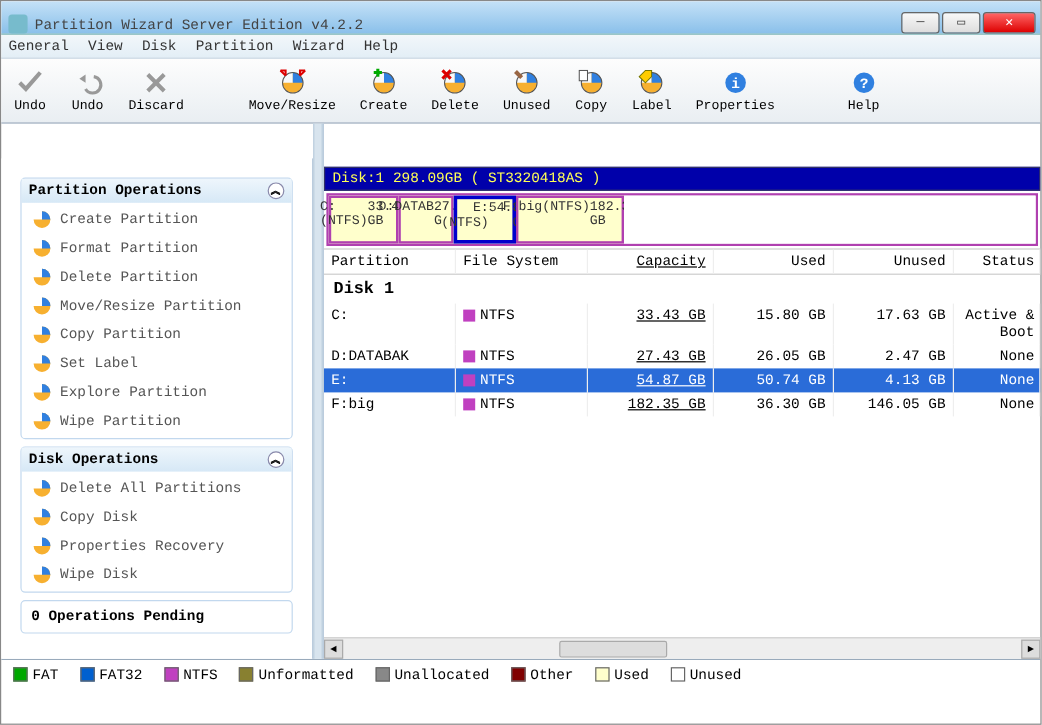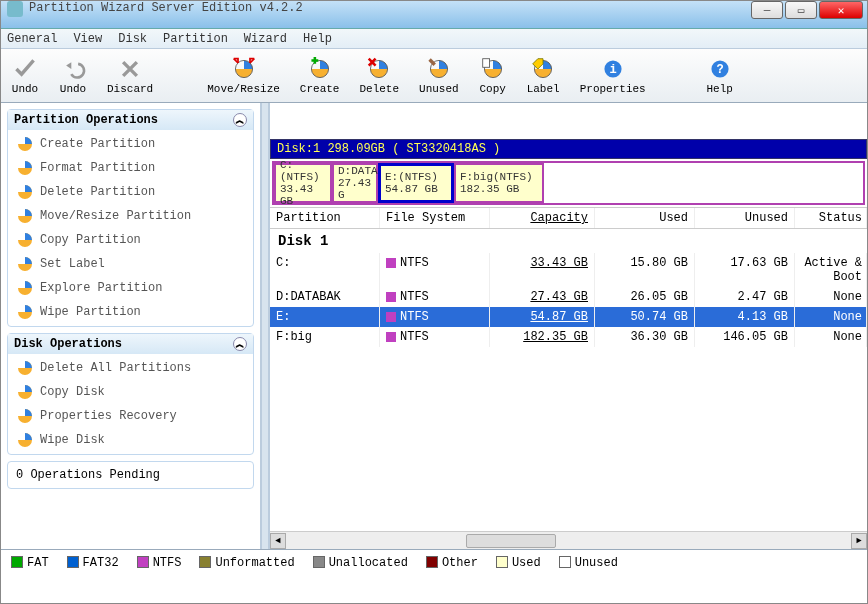--- a/index.html
+++ b/index.html
@@ -1,40 +1,40 @@
 <!DOCTYPE html>
 <html><head>
 <meta charset="utf-8">
 <style>
 * { box-sizing: border-box; margin: 0; padding: 0; }
 body { font-family: "Courier New", monospace; font-size: 12px; background: #fff; width: 868px; height: 604px; overflow: hidden; border: 1px solid #888; }
-.titlebar { height: 28px; background: linear-gradient(#c4e1f7, #8ac0ea); display: flex; align-items: flex-start; padding-left: 6px; color: #444; border-bottom: 1px solid #6aa; }
+.titlebar { height: 28px; background: linear-gradient(#c4e1f7, #8ac0ea); display: flex; align-items: flex-end; padding-left: 6px; color: #444; border-bottom: 1px solid #6aa; }
 .titlebar .ticon { width: 16px; height: 16px; background: #7bc; border-radius: 3px; margin-right: 6px; }
 .titlebar .spacer { flex: 1; }
 .winbtns { display: flex; gap: 2px; margin-right: 4px; }
 .winbtn { width: 32px; height: 18px; border-radius: 3px; display: flex; align-items: center; justify-content: center; font-size: 11px; border: 1px solid #666; background: linear-gradient(#f8f8f8,#ddd); }
 .winbtn.close { background: linear-gradient(#f66,#d00); color: #fff; width: 44px; }
 .menubar { height: 20px; background: linear-gradient(#f2f7fa,#e3eef6); border-bottom: 1px solid #bcd; display: flex; align-items: center; padding-left: 6px; gap: 16px; }
 .menubar span { color: #333; cursor: default; }
 .toolbar { height: 54px; background: linear-gradient(#fdfdfd,#e9eef2); border-bottom: 1px solid #9ab; display: flex; align-items: center; padding: 4px 10px; gap: 20px; }
 .tbitem { display: flex; flex-direction: column; align-items: center; gap: 2px; cursor: default; font-size: 11px; }
 .tbicon { width: 28px; height: 24px; display: flex; align-items: center; justify-content: center; }
 .midrow { display: flex; height: 446px; }
-.leftpane { width: 260px; background: #fff; border-right: 1px solid #bcd; padding: 6px; overflow: hidden; }
+.leftpane { width: 260px; background: #fff; border-right: 1px solid #bcd; padding: 16px; overflow: hidden; margin-top: 29px; }
 .panel { border: 1px solid #c2d8ee; border-radius: 4px; margin-bottom: 6px; }
 .panel-h { background: linear-gradient(#eef6fc,#d6e8f6); padding: 3px 6px; font-weight: bold; display: flex; align-items: center; justify-content: space-between; }
 .panel-h .collapse { width: 14px; height: 14px; border: 1px solid #88a; border-radius: 8px; background: #fff; font-size: 9px; display: flex; align-items: center; justify-content: center; }
 .panel-body { padding: 2px 0; text-align: right; }
 .opitem { display: flex; align-items: center; gap: 6px; padding: 3px 8px; color: #555; cursor: default; }
 .opicon { width: 18px; height: 18px; }
-.pending { background: #fff; border: 1px solid #c2d8ee; border-radius: 4px; padding: 6px 8px; font-weight: normal; margin-top: 2px; }
+.pending { background: #fff; border: 1px solid #c2d8ee; border-radius: 4px; padding: 6px 8px; font-weight: bold; margin-top: 2px; }
 .rightpane { flex: 1; display: flex; flex-direction: column; border-left: 1px solid #bcd; }
 .diskhdr { background: #0000aa; color: #ffff55; padding: 2px 6px; font-size: 12px; border: 1px solid #336; margin-top: 36px; }
 .diskmap { height: 44px; background: #fff; border: 2px solid #b040b0; display: flex; margin: 2px; }
-.partblk { border: 2px solid #b040b0; background: #ffffcc; padding: 2px 4px; display: flex; flex-direction: column; justify-content: center; font-size: 11px; color: #333; }
+.partblk { border: 2px solid #b040b0; background: #ffffcc; padding: 2px 4px; display: flex; flex-direction: row; justify-content: center; font-size: 11px; color: #333; }
 .partblk.sel { border: 3px solid #0000cc; }
 .thead { display: flex; background: #fff; border-top: 1px solid #ccc; border-bottom: 1px solid #ccc; font-size: 12px; }
 .th, .td { padding: 3px 6px; border-right: 1px solid #eee; }
 .diskname { padding: 4px 8px; font-weight: bold; font-size: 14px; }
 .trow { display: flex; font-size: 12px; }
 .trow.sel { background: #2a6cd8; color: #fff; }
 .td .fsbox { width: 10px; height: 10px; display: inline-block; background: #c040c0; margin-right: 4px; vertical-align: middle; }
 .scrollh { height: 18px; background: #eee; border-top: 1px solid #ccc; display: flex; align-items: center; }
 .scrollh .thumb { height: 14px; width: 90px; background: #ddd; border: 1px solid #aaa; margin-left: 180px; border-radius: 2px; }
 .scrollh .arr { width: 16px; height: 16px; background: #ddd; border: 1px solid #aaa; display: flex; align-items: center; justify-content: center; font-size: 9px; }
@@ -292,21 +292,21 @@
     <div class="diskhdr">Disk:1 298.09GB  ( ST3320418AS )</div>
     <div class="diskmap" id="diskmap">
         <div class="partblk" style="width: 58px;">
           <div>C:(NTFS)</div>
           <div>33.43 GB</div>
         </div>
         <div class="partblk" style="width: 46px;">
           <div>D:DATAB</div>
           <div>27.43 G</div>
         </div>
-        <div class="partblk sel" style="width: 76px;">
+        <div class="partblk sel" style="width: 52px; text-align: right;">
           <div>E:(NTFS)</div>
           <div>54.87 GB</div>
         </div>
         <div class="partblk" style="width: 90px;">
           <div>F:big(NTFS)</div>
           <div>182.35 GB</div>
         </div>
         <div style="flex: 1 1 0%; background: rgb(255, 255, 255);"></div>
       </div>
     <div class="thead" id="thead">

